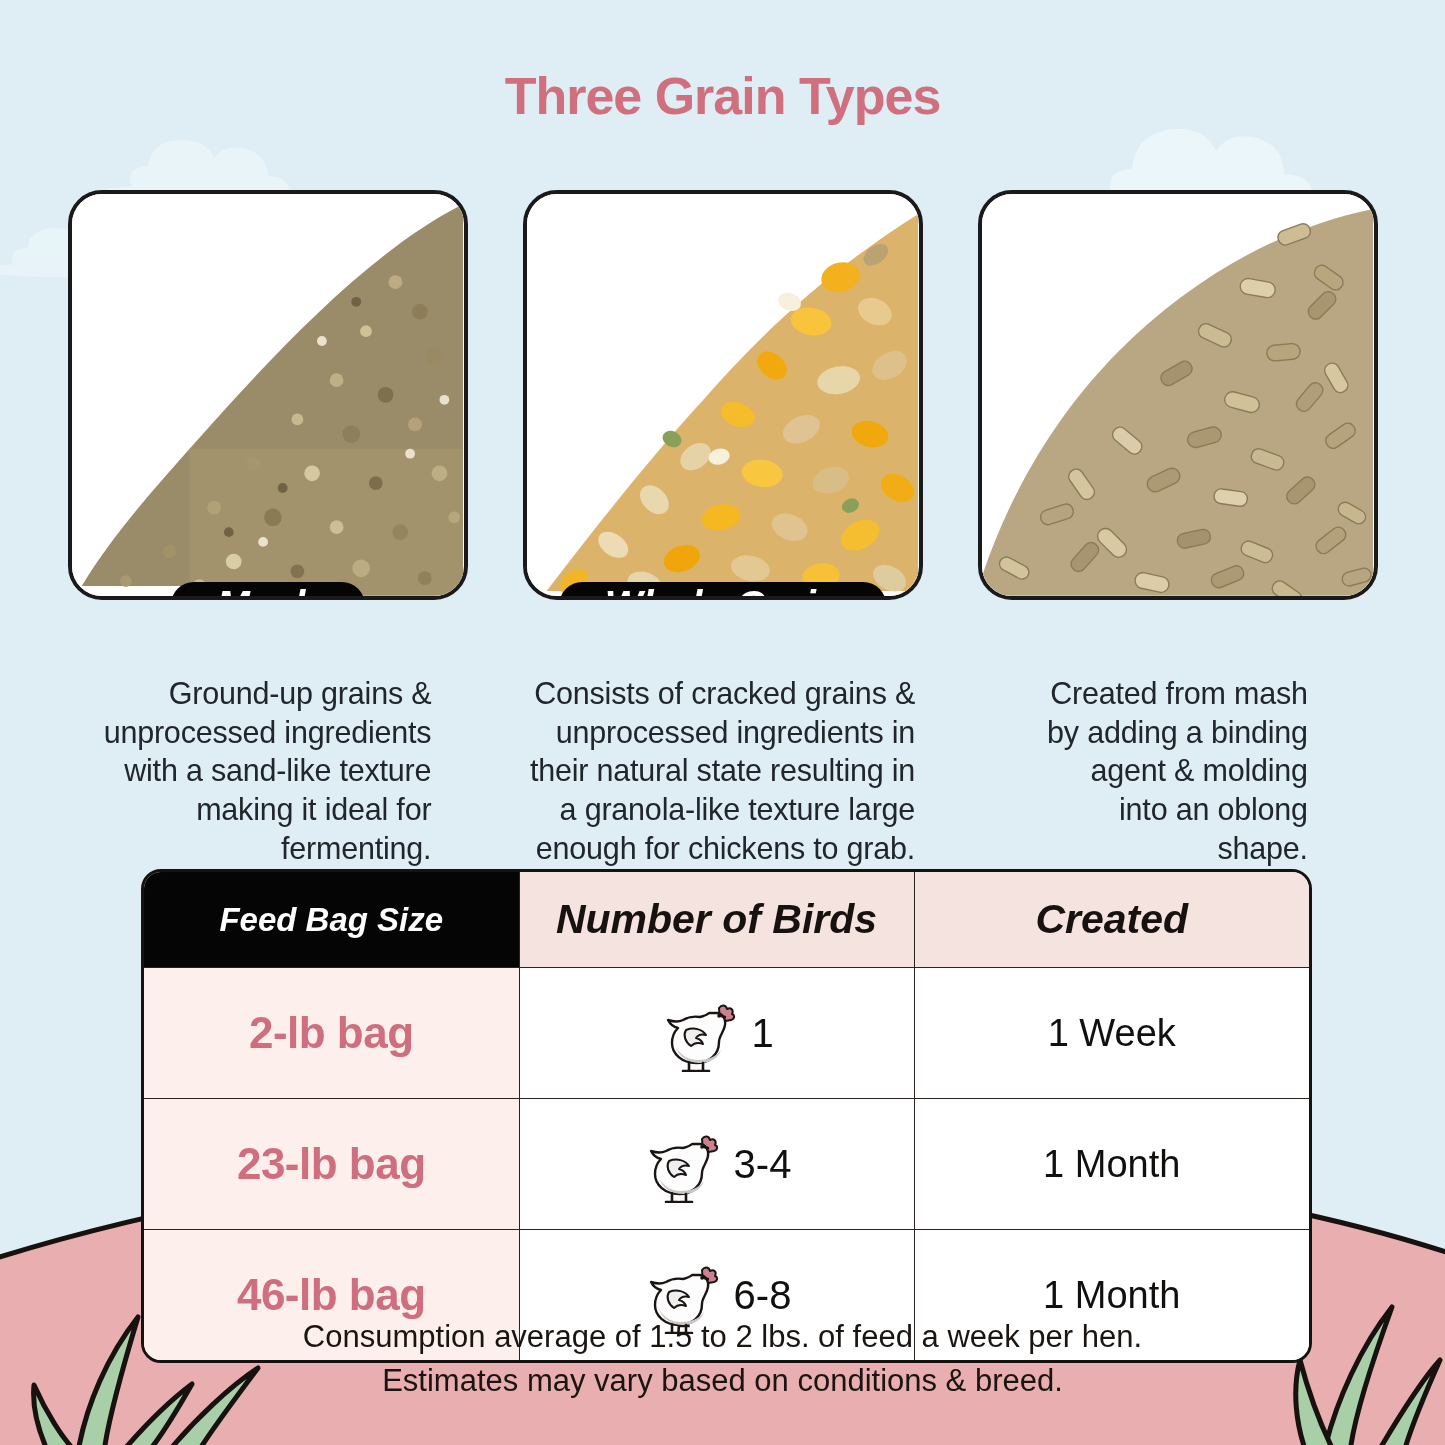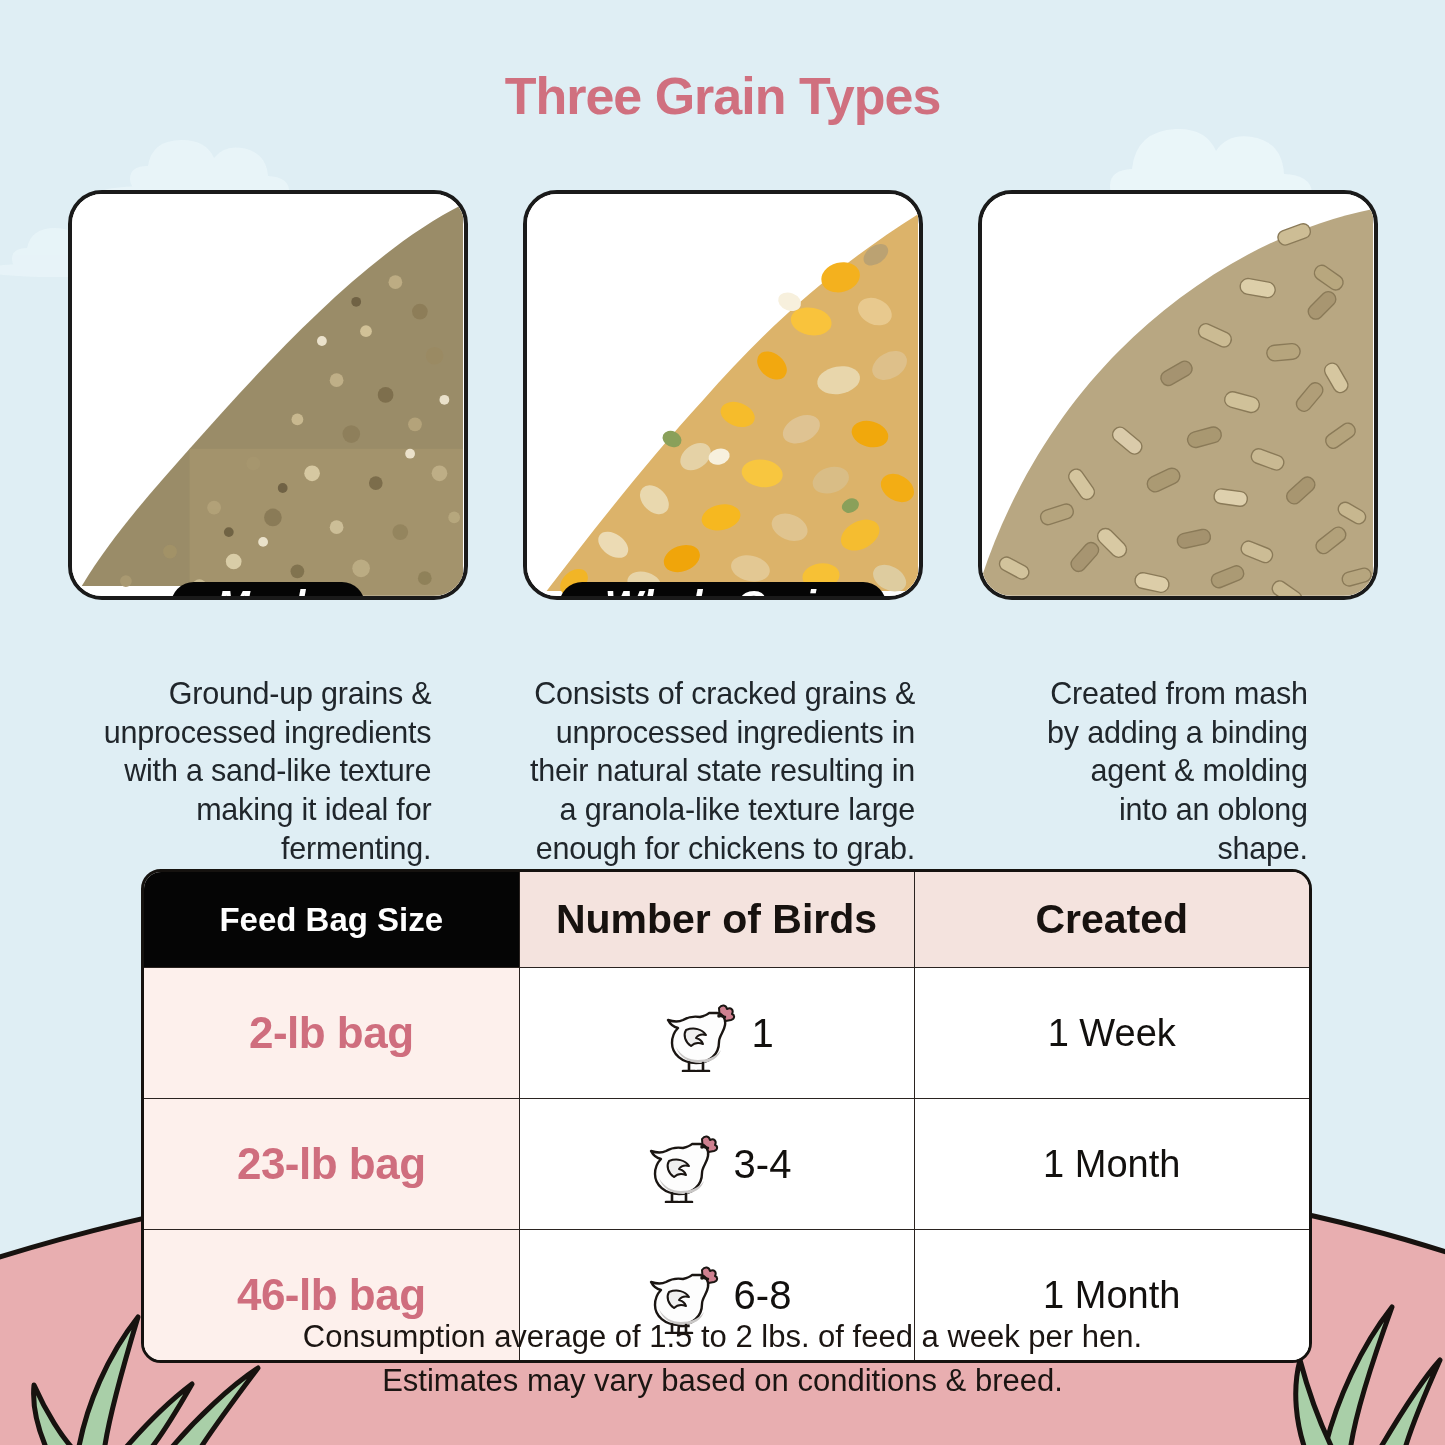--- a/index.html
+++ b/index.html
@@ -75,21 +75,21 @@
     z-index:4;
     border-radius:20px;
     overflow:hidden;
     border:3px solid #15120f;
     background:#fff;
   }
   table { border-collapse:collapse; width:100%; table-layout:fixed; }
   th, td { border:1.5px solid #2a2320; }
   th:first-child, td:first-child { border-left:none; }
   th:last-child, td:last-child { border-right:none; }
-  thead th { border-top:none; }
+  thead th { border-top:none;font-style:italic; }
   tbody tr:last-child td { border-bottom:none; }
 
   .th-dark {
     background:#050505; color:#fff;
     font-size:33px; font-weight:700;
     padding:24px 0; text-align:center;
     width:375px;
   }
   .th-light {
     background:#f4e3de; color:#17120f;

